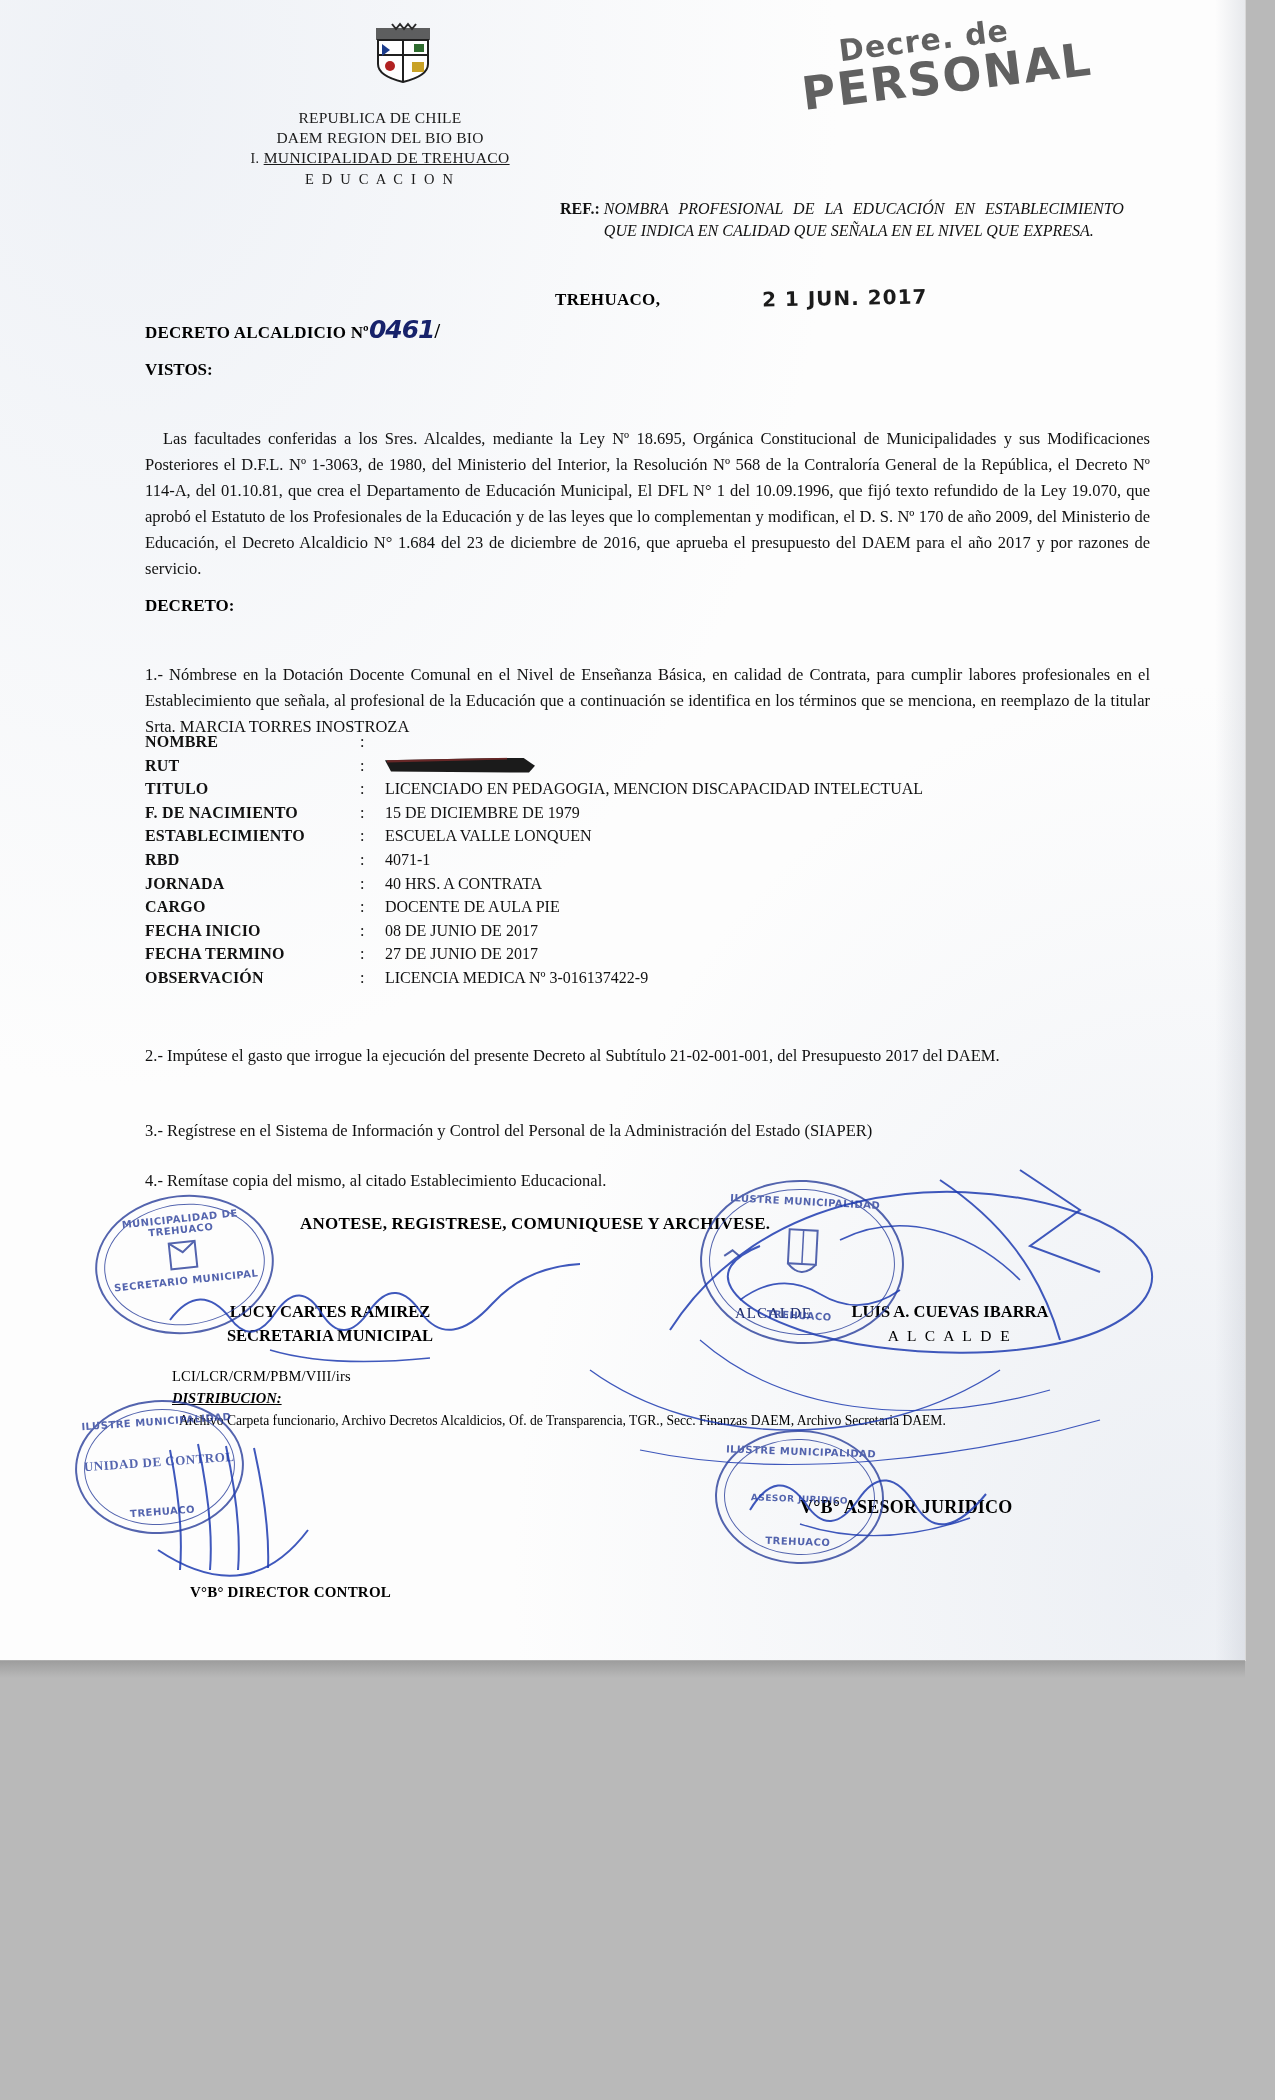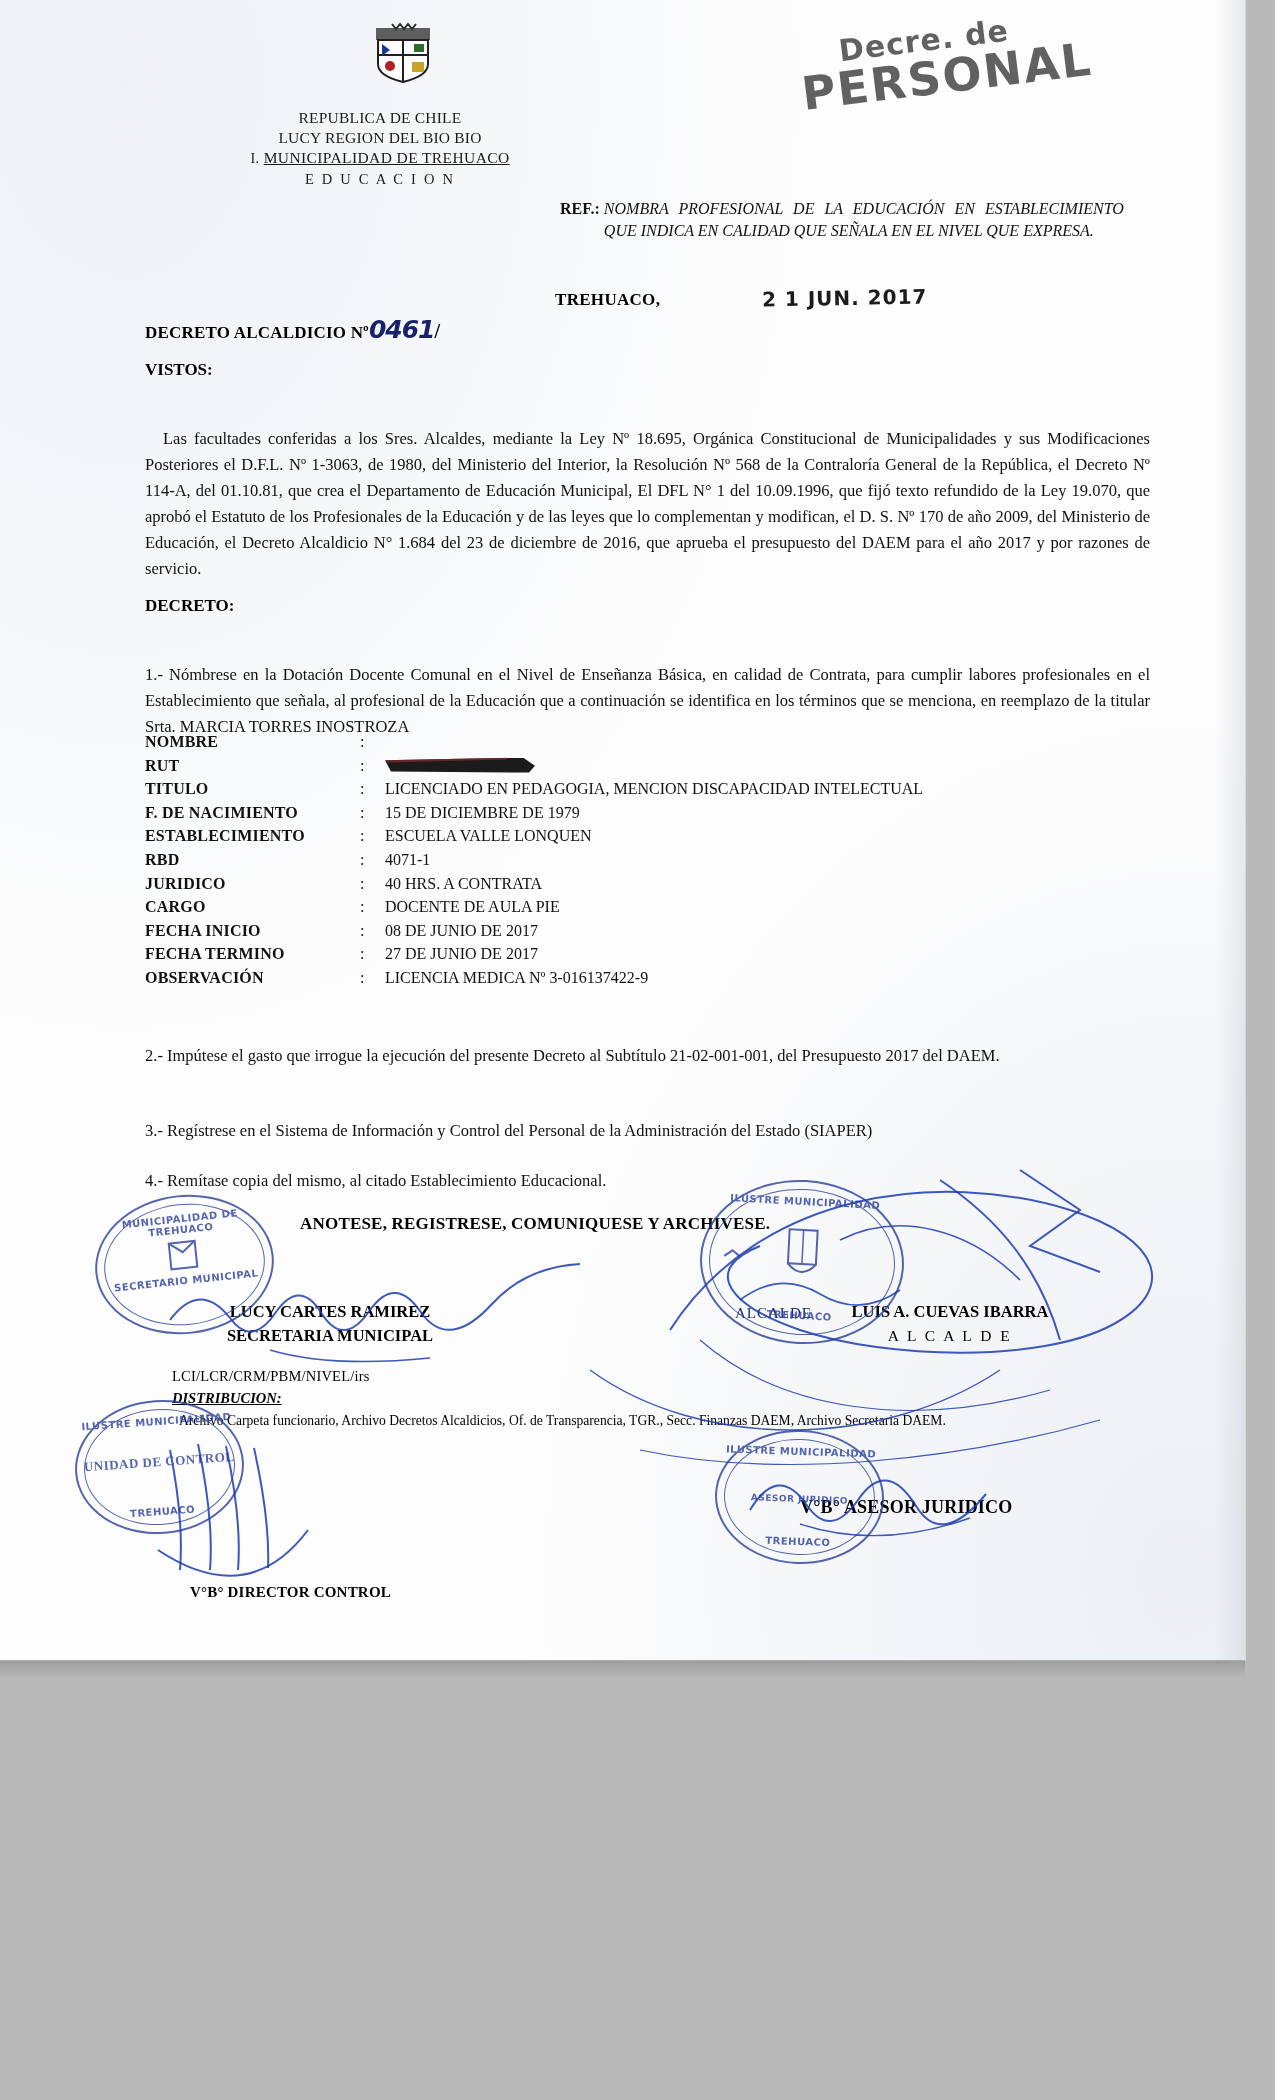--- a/index.html
+++ b/index.html
@@ -190,21 +190,21 @@
       <path d="M14 22 l8 6 l-8 6 z" fill="#1b3c8c"></path>
       <path d="M46 22 h10 v8 h-10 z" fill="#2e6b2e"></path>
       <circle cx="22" cy="44" r="5" fill="#b22222"></circle>
       <path d="M44 40 h12 v10 h-12 z" fill="#c9a227"></path>
       <path d="M24 2 l4 5 l4 -5 l4 5 l4 -5 l4 5 l4 -5" stroke="#2b2b2b" stroke-width="2" fill="none"></path>
     </svg>
   </div>
 
   <div class="org">
     <div>REPUBLICA DE CHILE</div>
-    <div>LUCY REGION DEL BIO BIO</div>
+    <div>DAEM REGION DEL BIO BIO</div>
     <div class="muni">
       <span class="numbering">I.</span>
       <u>MUNICIPALIDAD DE  TREHUACO</u>
     </div>
     <div class="educ">E D U C A C I O N</div>
   </div>
 
   <div class="stamp-personal">
     <div class="l1">Decre. de</div>
     <div class="l2">PERSONAL</div>
@@ -252,21 +252,21 @@
         <div class="k">ESTABLECIMIENTO</div>
         <div class="c">:</div>
         <div class="v">ESCUELA VALLE LONQUEN</div>
       </div>
       <div class="row">
         <div class="k">RBD</div>
         <div class="c">:</div>
         <div class="v">4071-1</div>
       </div>
       <div class="row">
-        <div class="k">JURIDICO</div>
+        <div class="k">JORNADA</div>
         <div class="c">:</div>
         <div class="v">40 HRS.  A CONTRATA</div>
       </div>
       <div class="row">
         <div class="k">CARGO</div>
         <div class="c">:</div>
         <div class="v">DOCENTE DE AULA PIE</div>
       </div>
       <div class="row">
         <div class="k">FECHA INICIO</div>
@@ -294,21 +294,21 @@
   <div class="sig-left">
     <div>LUCY CARTES RAMIREZ</div>
     <div>SECRETARIA MUNICIPAL</div>
   </div>
   <div class="alcaldesa-word">ALCALDE</div>
   <div class="sig-right">
     <div>LUIS A. CUEVAS IBARRA</div>
     <div class="alcalde">A L C A L D E</div>
   </div>
 
-  <div class="init">LCI/LCR/CRM/PBM/NIVEL/irs</div>
+  <div class="init">LCI/LCR/CRM/PBM/VIII/irs</div>
   <div class="distrib">DISTRIBUCION:</div>
   <div class="distrib-text">Archivo Carpeta funcionario, Archivo Decretos Alcaldicios, Of. de Transparencia, TGR., Secc. Finanzas  DAEM, Archivo Secretaria DAEM.</div>
 
   <div class="ctrl">V°B°  DIRECTOR CONTROL</div>
   <div class="asesor">V°B° ASESOR JURIDICO</div>
 
   <div class="circ stamp-secre">
     <div class="inner"></div>
     <div class="txt" style="top:16px">MUNICIPALIDAD DE TREHUACO</div>
     <div class="txt" style="top:78px">SECRETARIO MUNICIPAL</div>

